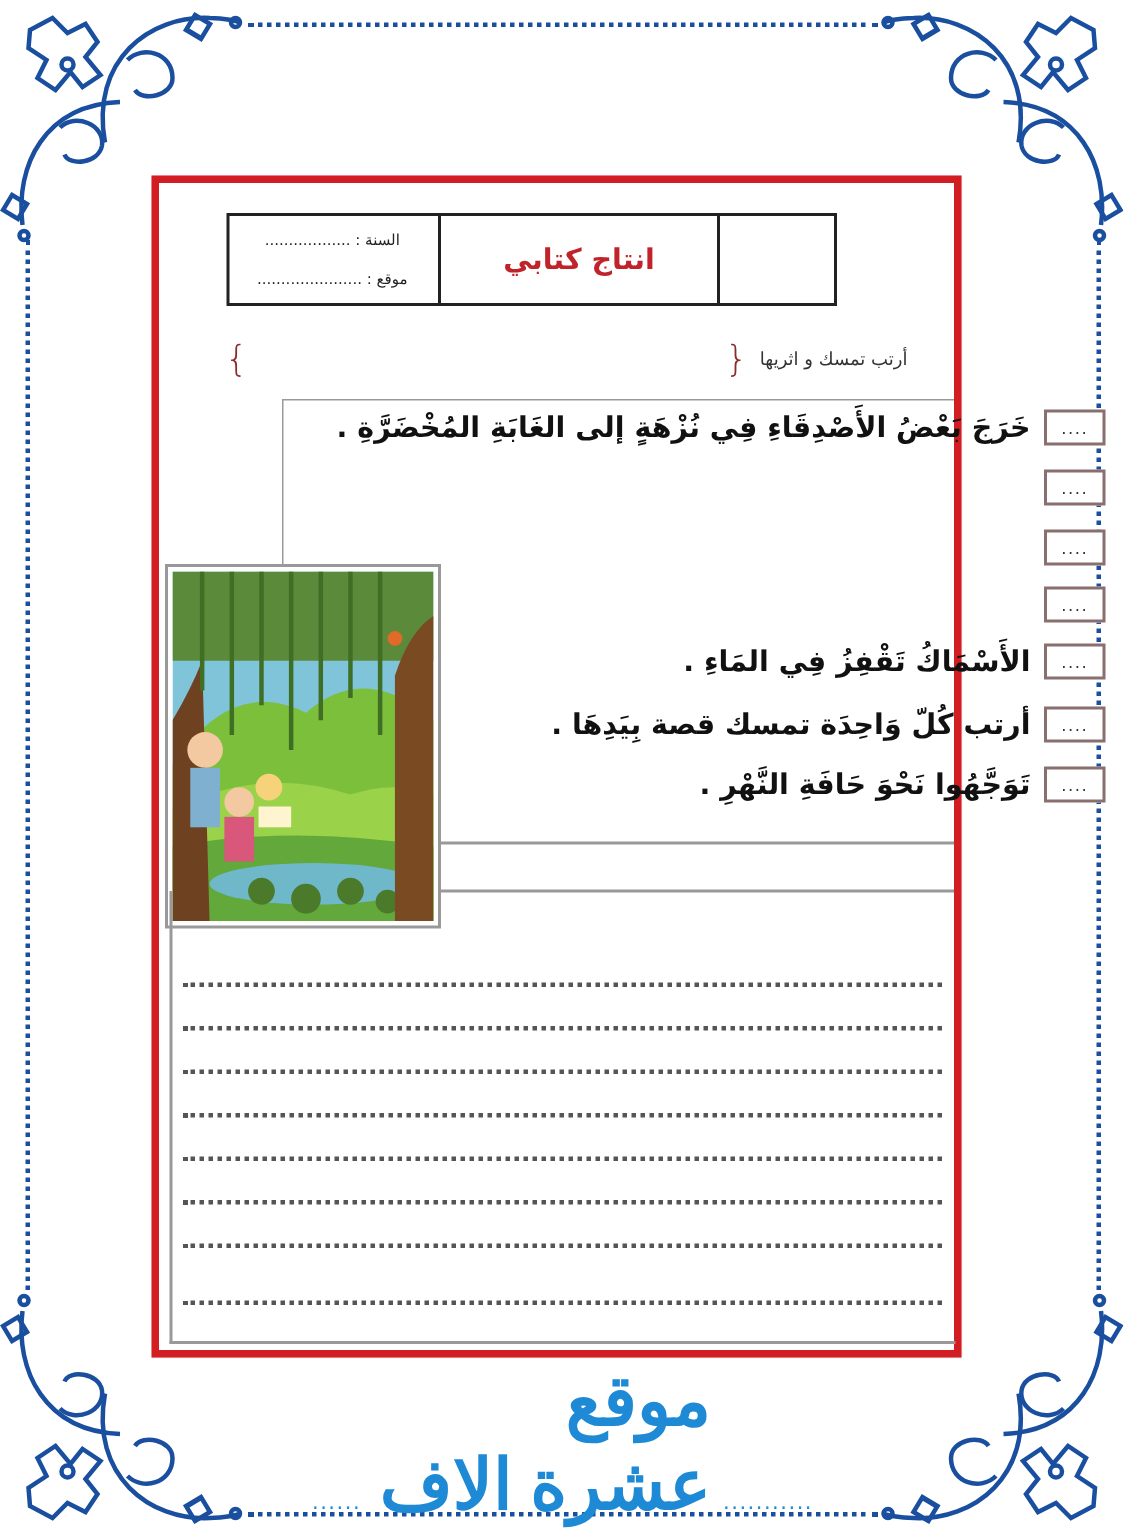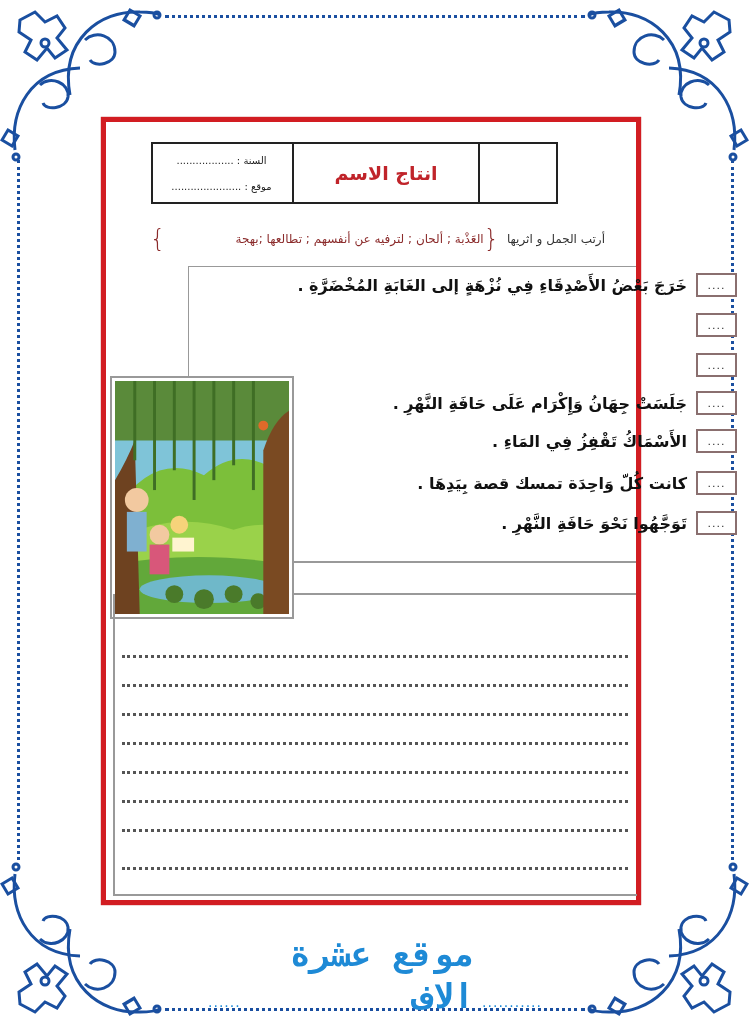--- a/index.html
+++ b/index.html
@@ -47,21 +47,21 @@
     border:1.5px solid #999; border-bottom:none; border-right:none; box-sizing:border-box;
   }
   .sentence-row {
     position:absolute; right:12px; height:30px; display:flex; direction:rtl; align-items:center;
   }
   .order-box {
     width:41px; height:24px; border:2px solid #8a6f6f; box-sizing:border-box;
     display:flex; align-items:flex-end; justify-content:center; font-size:11px;
     color:#333; letter-spacing:1px; padding-bottom:3px; margin-left:9px; background:#fff;
   }
-  .sentence-text { font-size:16px; font-weight:bold; color:#111; white-space:nowrap;margin-left:44px; }
+  .sentence-text { font-size:19px; font-weight:bold; color:#111; white-space:nowrap;margin-left:44px; }
 
   .hline { position:absolute; height:0; border-top:2px solid #999; }
 
   
   .picture {
     position:absolute; left:110px; top:376px; width:184px; height:243px;
     border:2px solid #999; box-sizing:border-box; background:#fff; padding:3px;
   }
   .picture svg { width:100%; height:100%; display:block; }
 
@@ -71,21 +71,21 @@
   .write-line {
     position:absolute; left:122px; width:506px; height:0;
     border-top:3px dotted #555;
   }
 
   
   .footer {
     position:absolute; left:200px; top:958px; width:350px; height:60px;
     display:flex; align-items:flex-end; justify-content:center; direction:rtl;
   }
-  .footer .brand { color:#1e8ad6; font-size:34px; font-weight:bold; font-family:Liberation Mono, monospace; }
+  .footer .brand { color:#1e8ad6; font-size:47px; font-weight:bold; font-family:Liberation Serif, serif; }
   .footer .dots { color:#1e8ad6; font-size:14px; letter-spacing:1px; margin:0 8px 8px 8px; }
 </style>
 </head>
 <body>
 
 <div class="dot-h" style="left:165px; top:15px; width:420px;"></div>
 <div class="dot-h" style="left:165px; top:1008px; width:420px;"></div>
 <div class="dot-v" style="left:17px; top:160px; height:700px;"></div>
 <div class="dot-v" style="left:731px; top:160px; height:700px;"></div>
 
@@ -153,59 +153,57 @@
     <div class="row">
       <span>السنة :</span>
       <span>..................</span>
     </div>
     <div class="row">
       <span>موقع :</span>
       <span>......................</span>
     </div>
   </div>
   <div class="hcell title">
-    <span>انتاج الاسم</span>
+    <span>انتاج كتابي</span>
   </div>
   <div class="hcell blank"></div>
 </div>
 
 <div class="instruction">
-  <span>أرتب الجمل و اثريها</span>
+  <span>أرتب تمسك و اثريها</span>
   <span style="width:8px"></span>
   <span class="brace">{</span>
-  <span class="words">العَذْبة ; ألحان ; لترفيه عن أنفسهم ; تطالعها ;بهجة</span>
   <span style="flex:1"></span>
   <span class="brace">}</span>
 </div>
 
 <div class="sentences-frame"></div>
 <div class="hline" style="left:290px; top:561px; width:346px;"></div>
 <div class="hline" style="left:290px; top:593px; width:346px;"></div>
 
 <div class="sentence-row" style="top:270px;">
   <div class="order-box">....</div>
   <span class="sentence-text">خَرَجَ بَعْضُ الأَصْدِقَاءِ فِي نُزْهَةٍ إلى الغَابَةِ المُخْضَرَّةِ .</span>
 </div>
 <div class="sentence-row" style="top:310px;">
   <div class="order-box">....</div>
 </div>
 <div class="sentence-row" style="top:350px;">
   <div class="order-box">....</div>
 </div>
 <div class="sentence-row" style="top:388px;">
   <div class="order-box">....</div>
-  <span class="sentence-text">جَلَسَتْ جِهَانُ وَإِكْرَام عَلَى حَافَةِ النَّهْرِ .</span>
 </div>
 <div class="sentence-row" style="top:426px;">
   <div class="order-box">....</div>
   <span class="sentence-text">الأَسْمَاكُ تَقْفِزُ فِي المَاءِ .</span>
 </div>
 <div class="sentence-row" style="top:468px;">
   <div class="order-box">....</div>
-  <span class="sentence-text">كانت كُلّ وَاحِدَة تمسك قصة بِيَدِهَا .</span>
+  <span class="sentence-text">أرتب كُلّ وَاحِدَة تمسك قصة بِيَدِهَا .</span>
 </div>
 <div class="sentence-row" style="top:508px;">
   <div class="order-box">....</div>
   <span class="sentence-text">تَوَجَّهُوا نَحْوَ حَافَةِ النَّهْرِ .</span>
 </div>
 
 <div class="picture">
   <svg viewBox="0 0 176 235" preserveAspectRatio="none">
     <rect x="0" y="0" width="176" height="235" fill="#7fc4d8"></rect>
     <rect x="0" y="0" width="176" height="60" fill="#5a8a3a"></rect>

